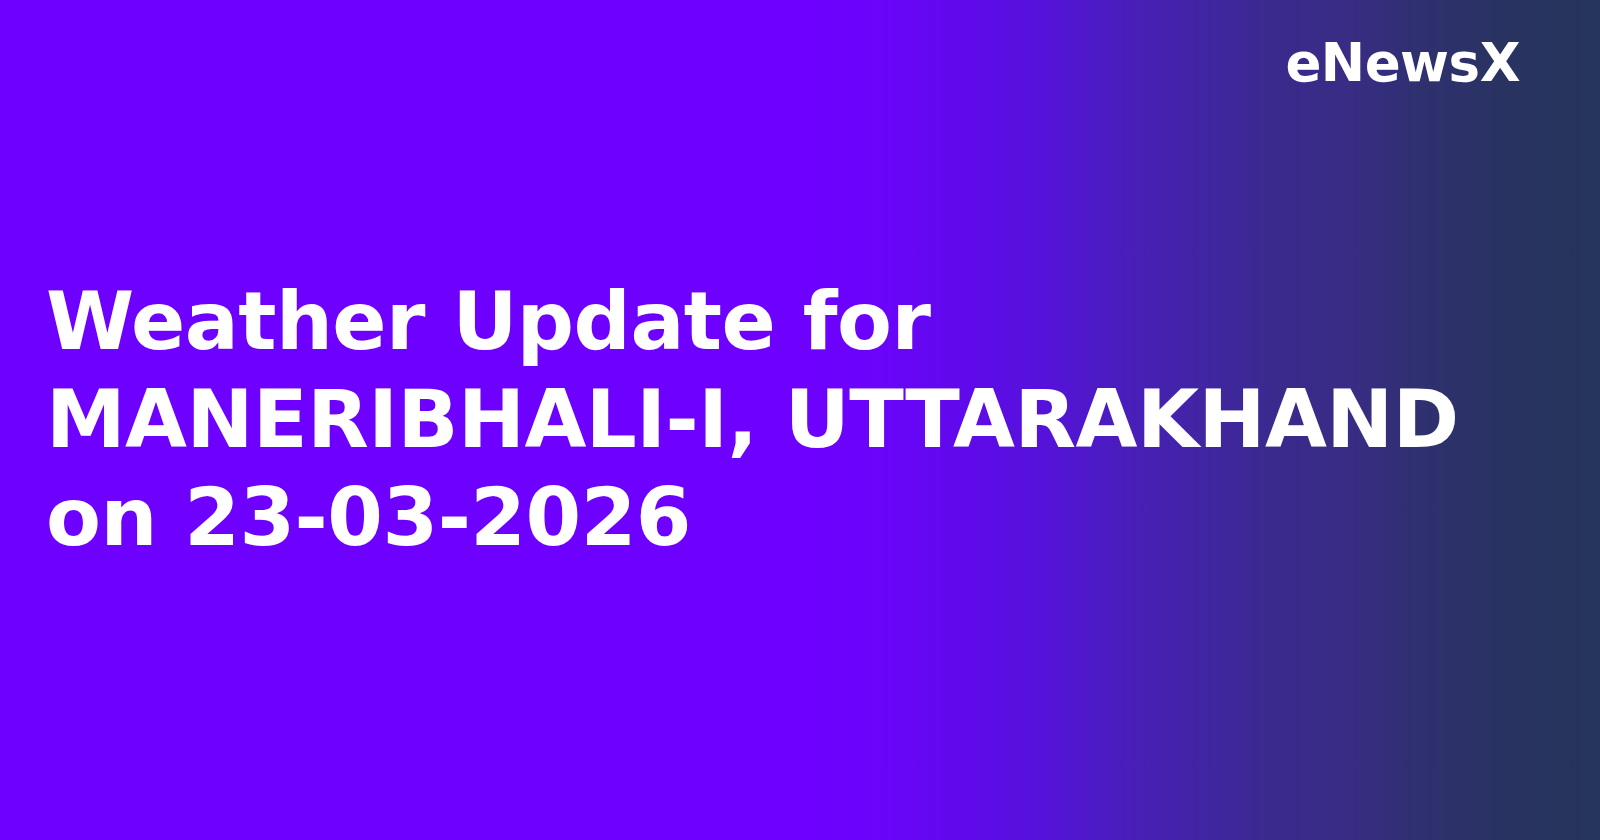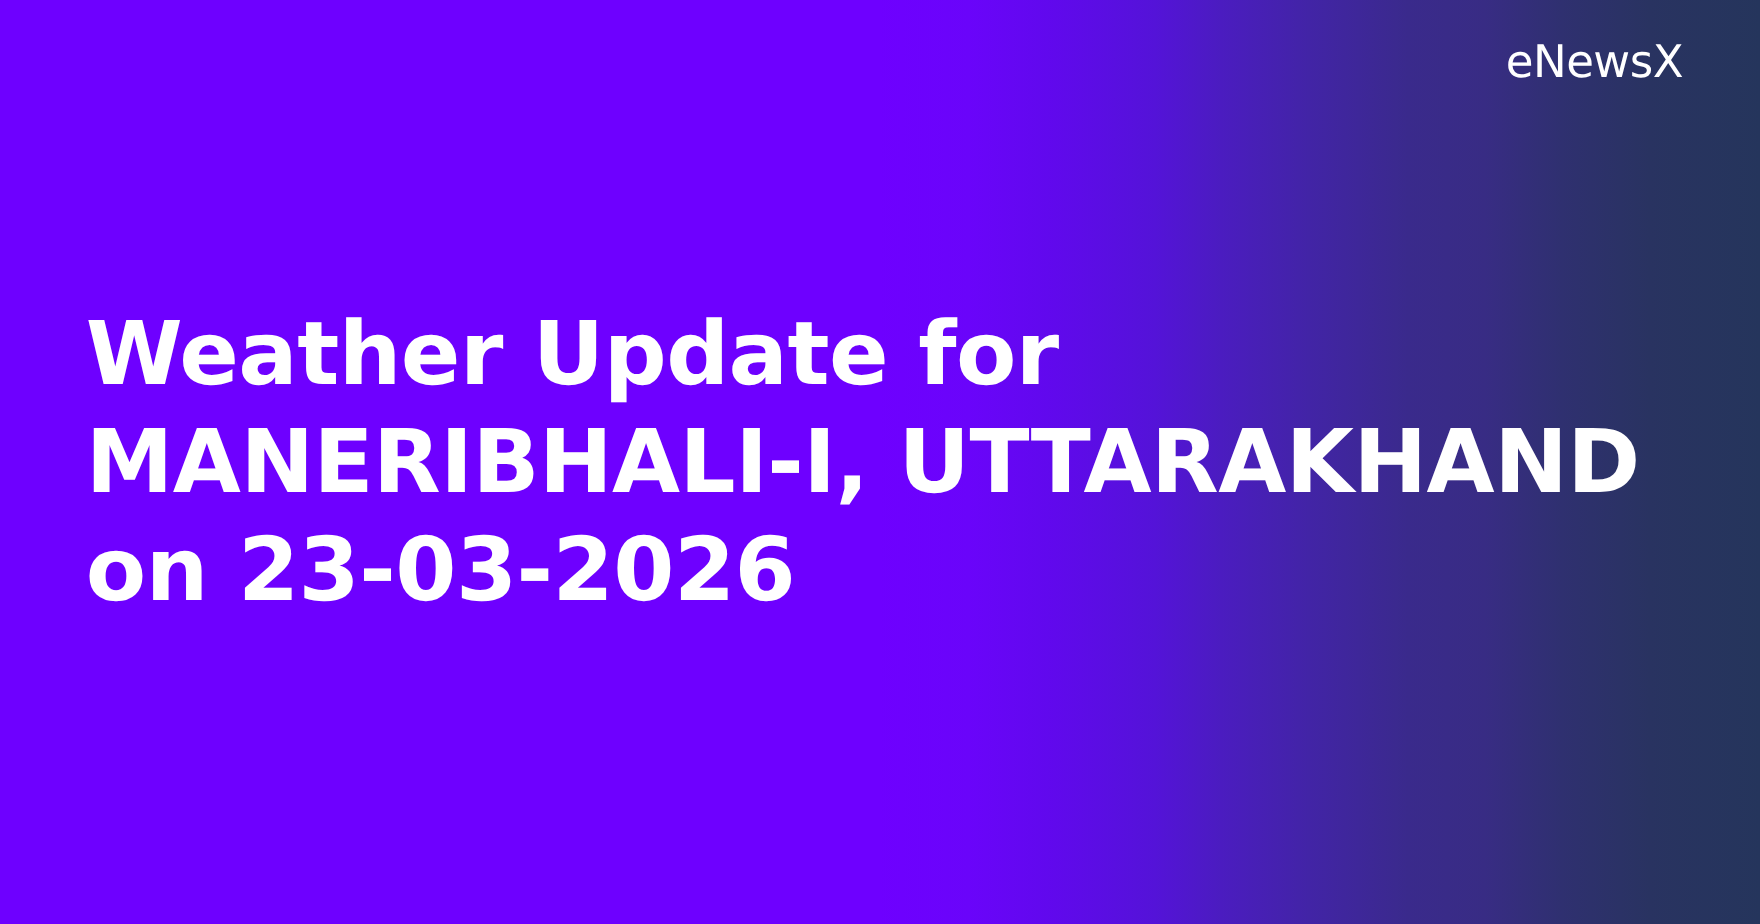--- a/index.html
+++ b/index.html
@@ -30,33 +30,33 @@
         #2F3070 1420px,
         #293361 1500px,
         #25355C 1600px
     );
   }
 
   
   #logo {
     position: absolute;
     top: 36px;
-    right: 70px;
+    right: 80px;
     color: #FFFFFF;
-    font-size: 41px;
-    font-weight: 400;
+    font-size: 53px;
+    font-weight: 700;
     letter-spacing: -0.5px;
     line-height: 1;
     white-space: nowrap;
   }
 
   
   #headline-block {
     position: absolute;
-    left: 78px;
+    left: 46px;
     top: 0;
     height: 840px;
     width: 1460px;
     display: flex;
     flex-direction: column;
     justify-content: center;
   }
 
   #headline {
     color: #FFFFFF;

